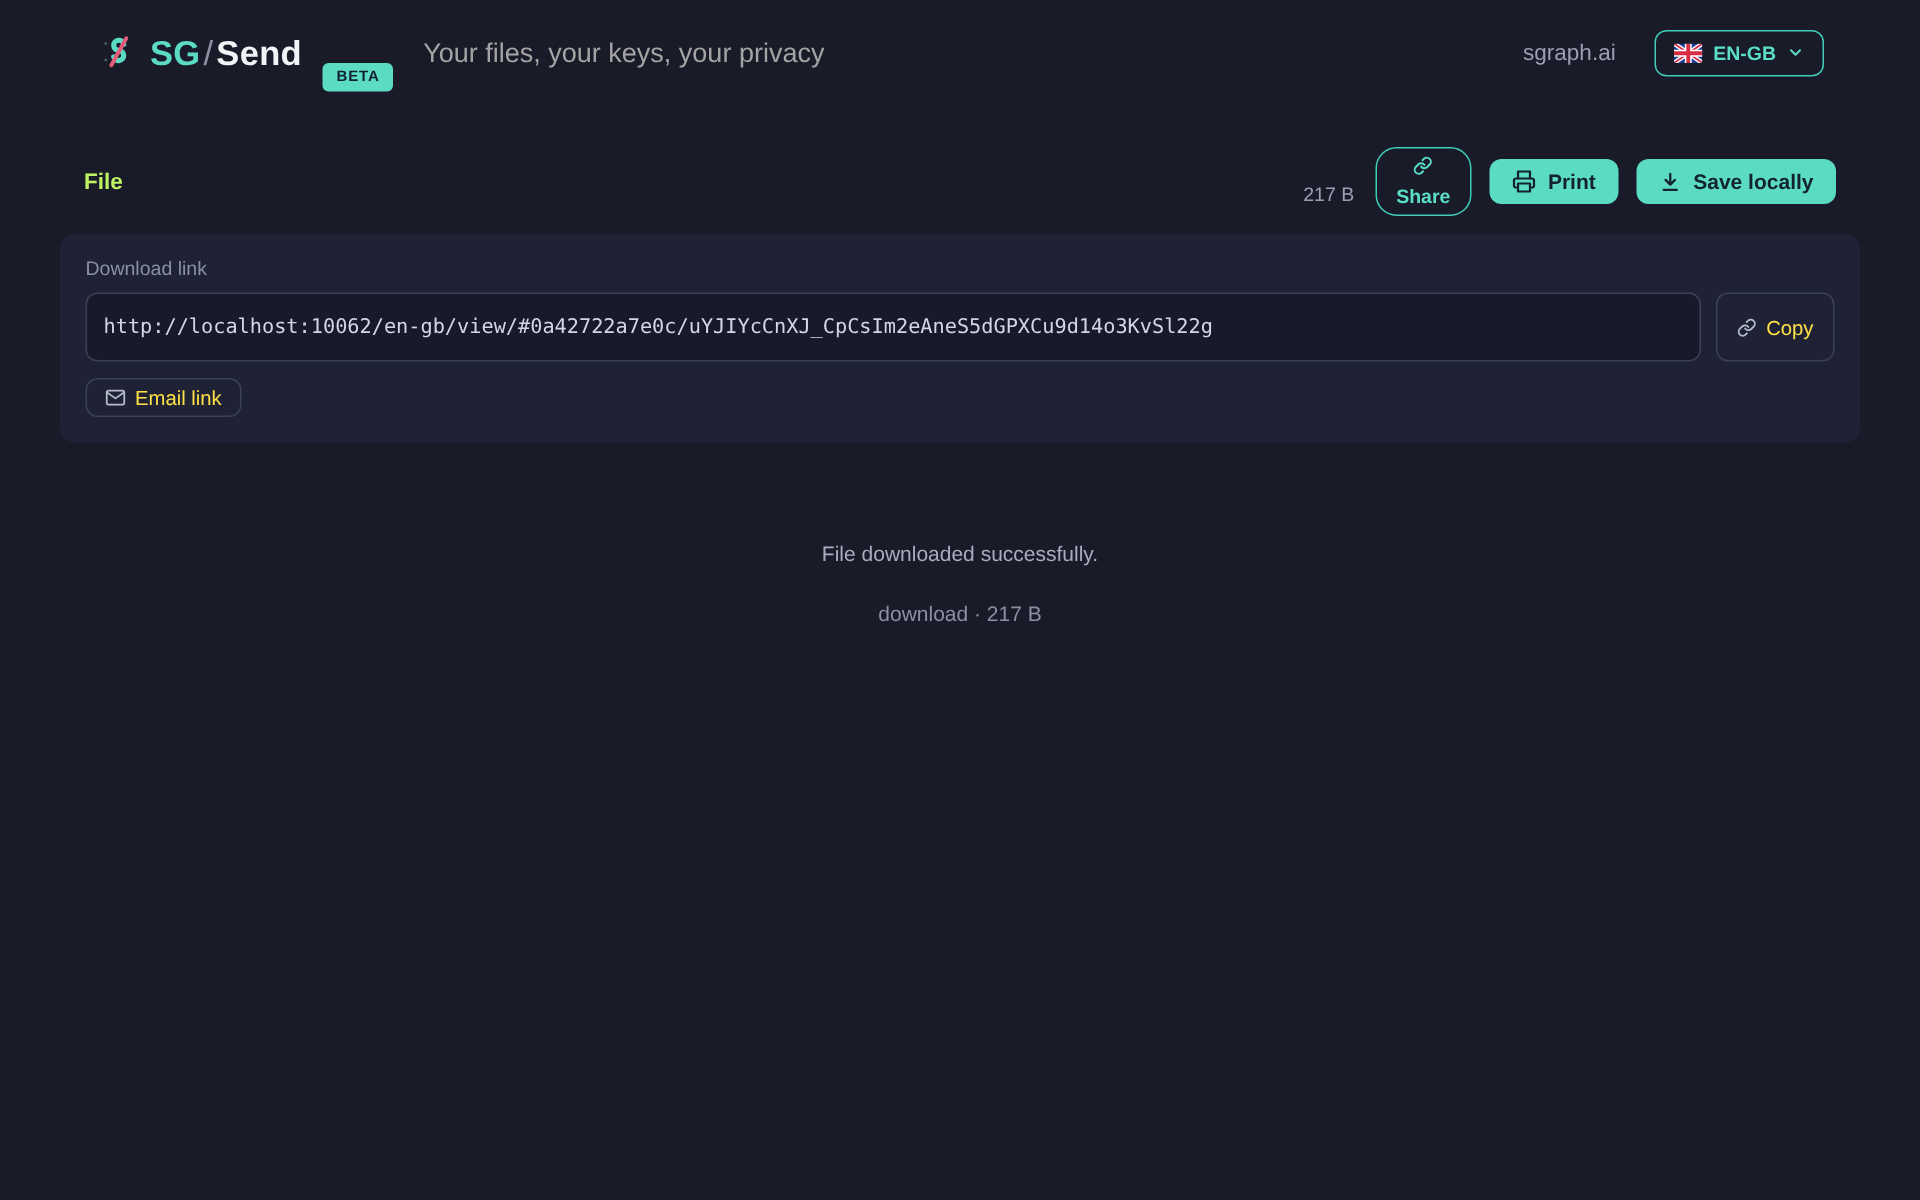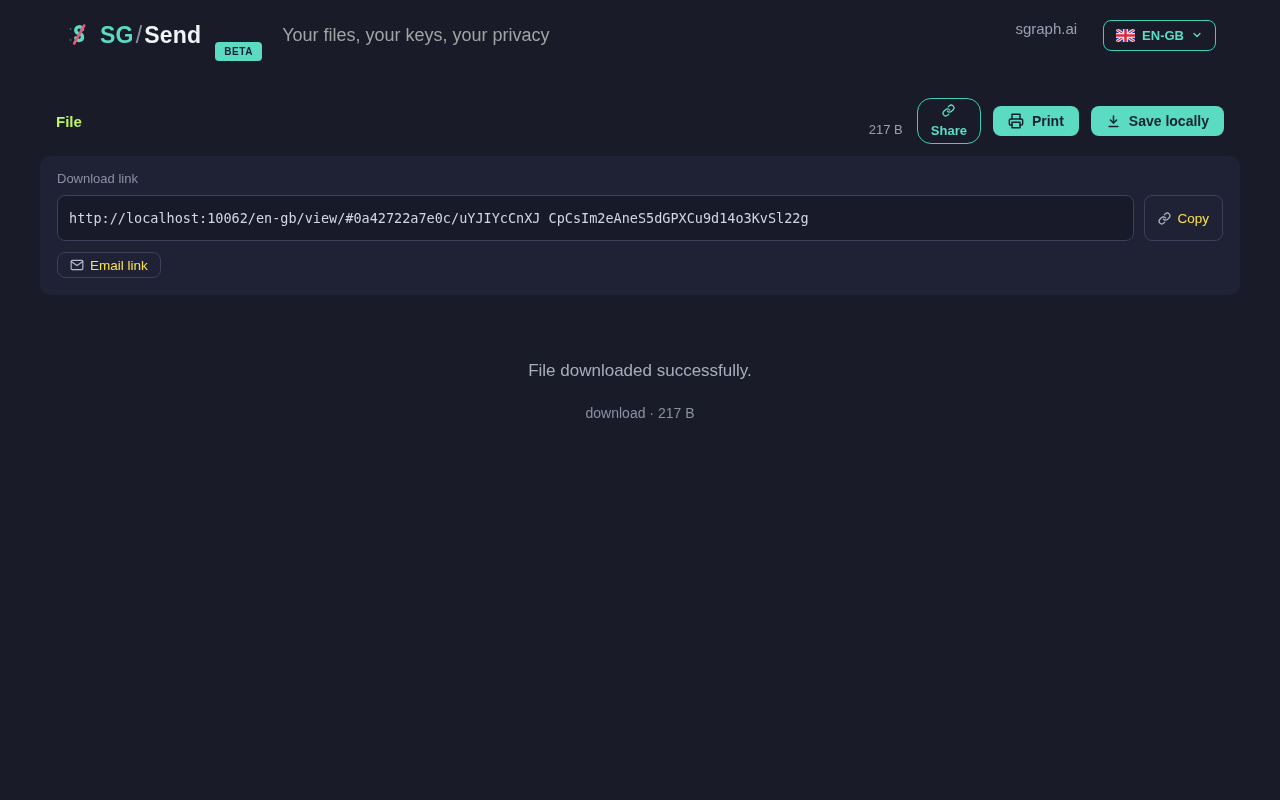--- a/index.html
+++ b/index.html
@@ -24,21 +24,21 @@
   .brand-text { display: flex; align-items: baseline; font-size: 23px; letter-spacing: 0.2px; margin-left: 7px; }
   .brand-sg { color: #5adbc2; font-weight: bold; }
   .brand-slash { color: #8b90a3; font-weight: 300; margin: 0 2px; }
   .brand-send { color: #f2f3f7; font-weight: bold; }
   .beta-badge {
     background: #5adbc2; color: #122031;
     font-size: 10px; font-weight: bold; letter-spacing: 0.6px;
     padding: 4px 9px; border-radius: 4px; margin-left: 14px; margin-top: 32px;
   }
   .tagline { color: #a3a3a3; font-size: 18px; margin-left: 20px; }
-  .header-right { display: flex; }
+  .header-right { display: flex; align-items: center; }
   .site-name { color: #9aa0b2; font-size: 15px; margin-right: 26px; }
   .lang-button {
     display: flex; align-items: center; gap: 7px;
     background: transparent;
     border: 1px solid #3fceb5; border-radius: 8px;
     color: #5adfc6; font-size: 13px; font-weight: 600;
     font-family: "Liberation Sans", sans-serif;
     padding: 7px 12px; cursor: pointer;
   }
   .flag { border-radius: 2px; overflow: hidden; }
@@ -89,21 +89,21 @@
     border: 1px solid #3c4058; border-radius: 8px;
     color: #fde047; font-size: 13.5px;
     padding: 0 13px;
   }
   .btn-email {
     margin-top: 11px; padding: 5px 12px; height: 26px;
   }
 
   
   .status { text-align: center; }
-  .status-message { margin-top: 66px; font-size: 17px; color: #a8adbd; }
+  .status-message { margin-top: 66px; font-size: 14px; color: #a8adbd; }
   .status-detail { margin-top: 24px; font-size: 14px; color: #8b90a3; }
 </style>
 </head>
 <body>
 
 <div class="header">
   <div class="brand">
     <span>
       <svg width="27" height="30" viewBox="0 0 27 30">
         <path d="M16.5 9.5a3.4 3.4 0 1 0-3.3 4.1 3.4 3.4 0 1 1-3.4 4.3" fill="none" stroke="#5adbc2" stroke-width="3.4" stroke-linecap="round"></path>

